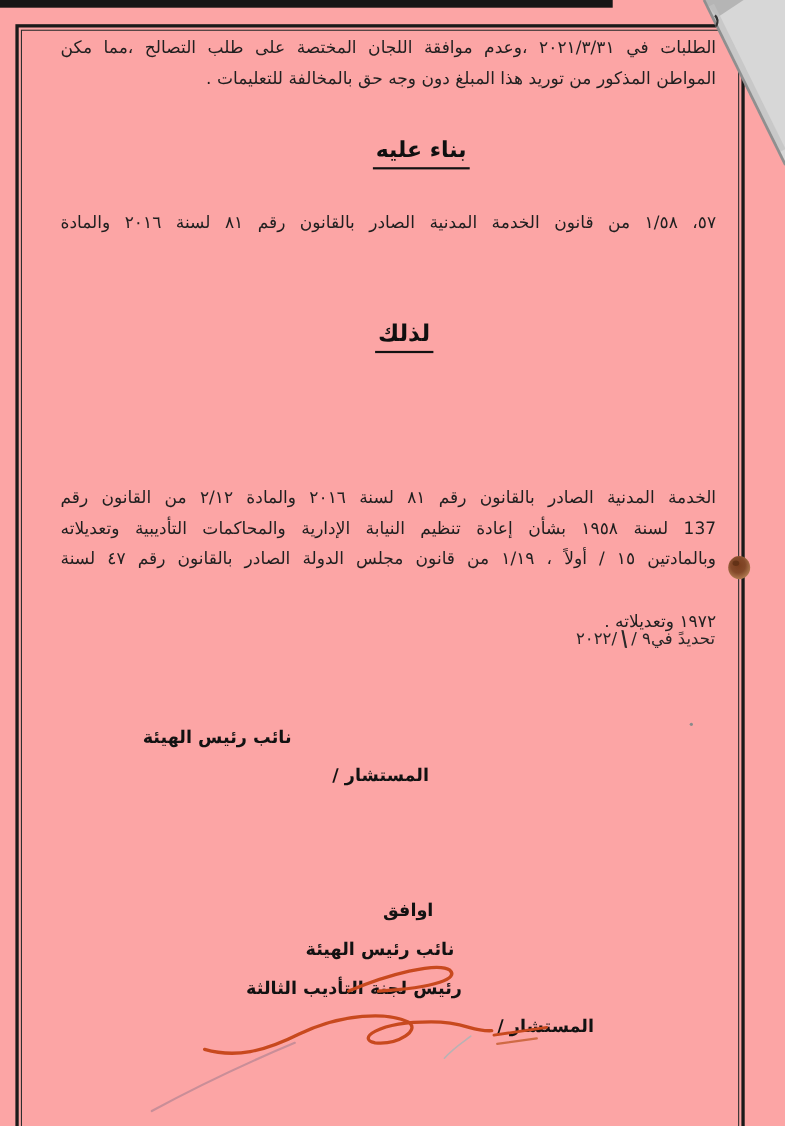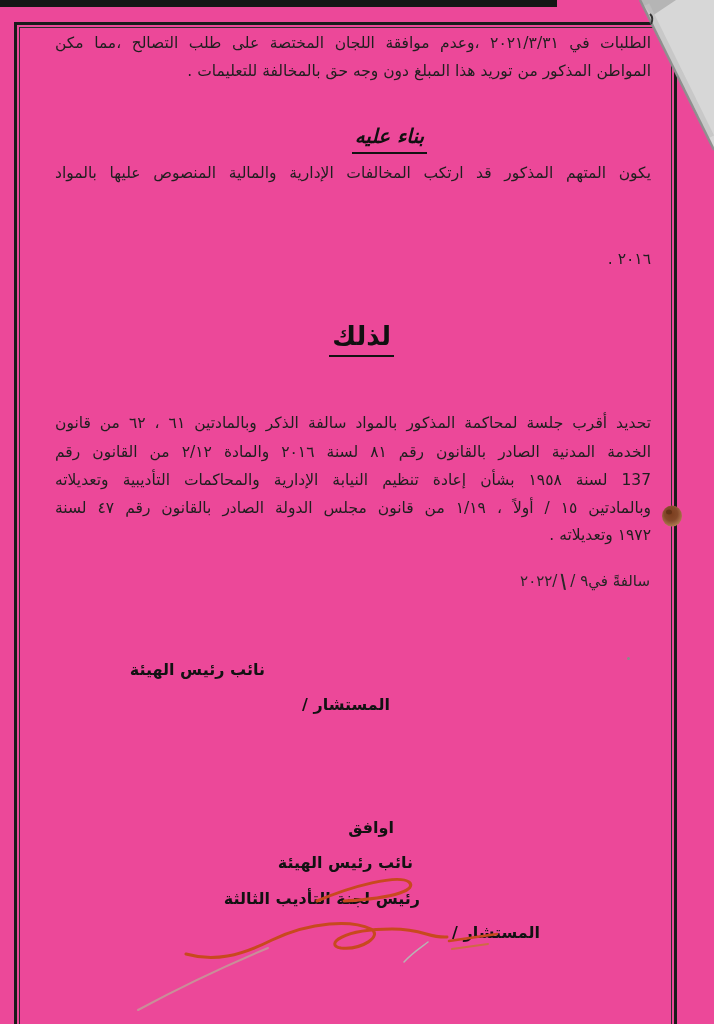--- a/index.html
+++ b/index.html
@@ -1,36 +1,36 @@
 <!DOCTYPE html>
 <html lang="ar"><head>
 <meta charset="utf-8">
 <style>
   html,body{margin:0;padding:0;background:#ffffff;}
   .page{
     position:relative;width:714px;height:1024px;overflow:hidden;
-    background:#ec4899;color:#1e1e1e;
+    background:#fca5a5;color:#1e1e1e;
     font-family:"DejaVu Sans",sans-serif;
   }
   .scan-strip{position:absolute;left:0;top:0;width:557px;height:7px;background:#161616;z-index:3;}
   .frame{position:absolute;left:14px;top:22px;width:657px;height:1060px;border:3px solid #1a1a1a;z-index:1;}
   .frame-inner{position:absolute;inset:2px;border:1.5px solid #2e2e2e;}
   .line{
     position:absolute;left:55px;width:596px;height:28px;
     direction:rtl;text-align:justify;text-align-last:justify;
     font-size:15.5px;line-height:26px;color:#1f1f1f;
     z-index:2;white-space:nowrap;
   }
   .line.lastline{text-align-last:right;white-space:normal;}
   .heading{
     position:absolute;direction:rtl;font-weight:bold;color:#101010;
     border-bottom:2.5px solid #121212;padding:0 3px 4px 3px;z-index:2;white-space:nowrap;
   }
-  .h-binaa{font-size:20px;top:124px;right:287px;font-style:italic;}
-  .h-lizalik{font-size:26px;top:321px;right:320px;letter-spacing:0;}
+  .h-binaa{font-size:20px;top:124px;right:287px;}
+  .h-lizalik{font-size:21px;top:291px;right:320px;letter-spacing:0;}
   .dateline{
     position:absolute;top:570px;right:64px;direction:rtl;font-size:15px;color:#262626;z-index:2;white-space:nowrap;
   }
   .handmark{display:inline-block;transform:rotate(6deg);font-weight:bold;font-size:19px;color:#2a2a2a;margin:0 3px;vertical-align:-2px;}
   .siglabel{
     position:absolute;direction:rtl;font-weight:bold;font-size:16px;color:#121212;z-index:2;white-space:nowrap;
   }
   .s1-title{top:660px;right:449px;}
   .s1-counselor{top:695px;right:324px;}
   .ap-approve{top:818px;right:320px;}
@@ -49,33 +49,31 @@
 
   <div class="frame">
     <div class="frame-inner"></div>
   </div>
 
   <div class="line" style="top:30px">الطلبات في ٢٠٢١/٣/٣١ ،وعدم موافقة اللجان المختصة على طلب التصالح ،مما مكن</div>
   <div class="line lastline" style="top:58px">المواطن المذكور من توريد هذا المبلغ دون وجه حق بالمخالفة للتعليمات .</div>
 
   <div class="heading h-binaa">بناء عليه</div>
 
-  <div class="line" style="top:160px">يكون المتهم المذكور قد ارتكب المخالفات الإدارية والمالية المنصوص عليها بالمواد</div>
-  <div class="line lastline" style="top:246px">٢٠١٦ .</div>
+  <div class="line" style="top:189px">٥٧، ١/٥٨ من قانون الخدمة المدنية الصادر بالقانون رقم ٨١ لسنة ٢٠١٦ والمادة</div>
 
   <div class="heading h-lizalik">لذلك</div>
 
-  <div class="line" style="top:410px">تحديد أقرب جلسة لمحاكمة المذكور بالمواد سالفة الذكر وبالمادتين ٦١ ، ٦٢ من قانون</div>
   <div class="line" style="top:439px">الخدمة المدنية الصادر بالقانون رقم  ٨١ لسنة ٢٠١٦ والمادة ٢/١٢ من القانون رقم</div>
   <div class="line" style="top:467px">137 لسنة ١٩٥٨ بشأن إعادة تنظيم النيابة الإدارية والمحاكمات التأديبية وتعديلاته</div>
   <div class="line" style="top:495px">وبالمادتين ١٥ / أولاً ، ١/١٩ من قانون مجلس الدولة الصادر بالقانون رقم ٤٧ لسنة</div>
-  <div class="line lastline" style="top:522px">١٩٧٢ وتعديلاته .</div>
+  <div class="line lastline" style="top:552px">١٩٧٢ وتعديلاته .</div>
 
   <div class="dateline">
-    <span>سالفةً في٩ /</span><span class="handmark">\</span><span>/٢٠٢٢</span>
+    <span>تحديدً في٩ /</span><span class="handmark">\</span><span>/٢٠٢٢</span>
   </div>
 
   <div class="siglabel s1-title">نائب رئيس الهيئة</div>
   <div class="siglabel s1-counselor">المستشار /</div>
   <div class="tiny-dot"></div>
 
   <div class="siglabel ap-approve">اوافق</div>
   <div class="siglabel ap-title1">نائب رئيس الهيئة</div>
   <div class="siglabel ap-title2">رئيس لجنة التأديب الثالثة</div>
   <div class="siglabel ap-counselor">المستشار /</div>

